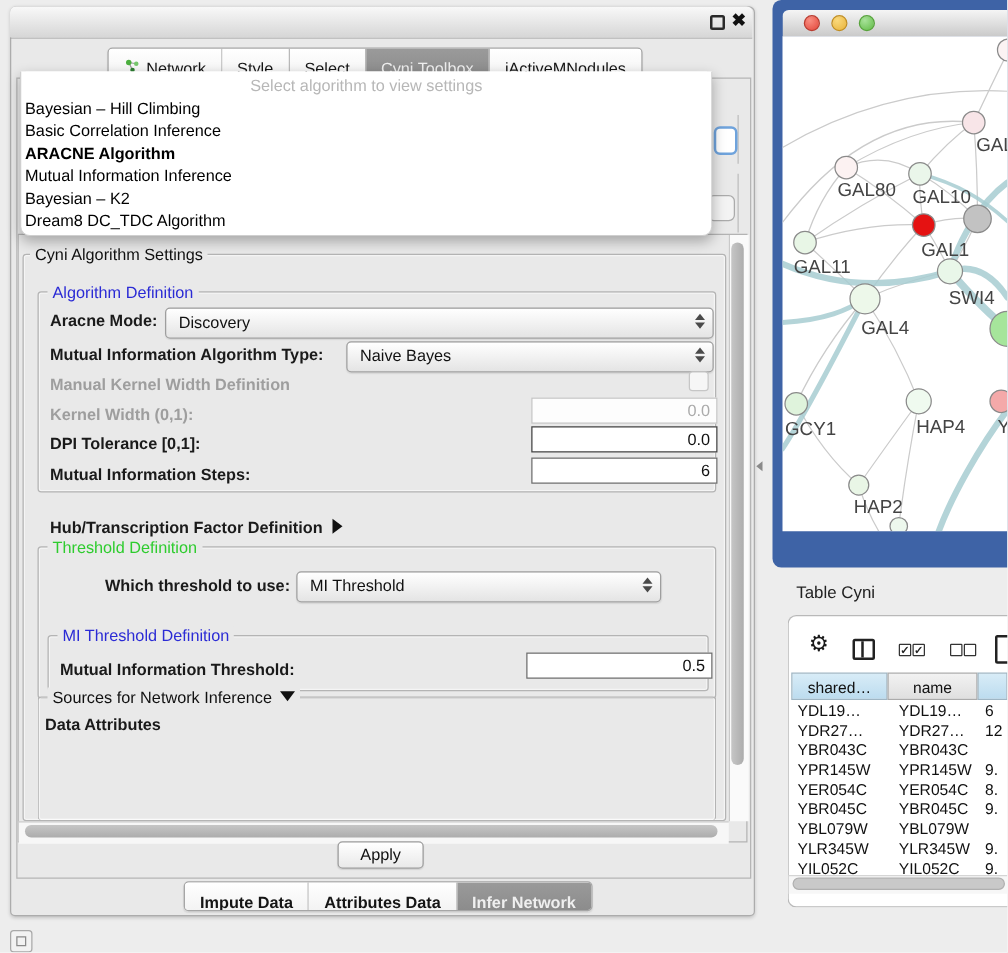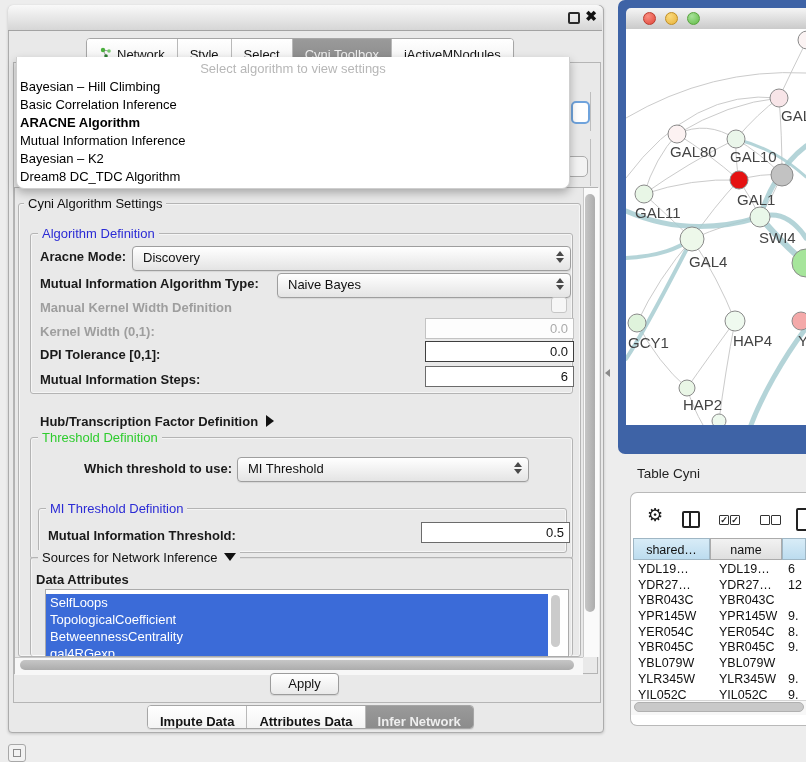--- a/index.html
+++ b/index.html
@@ -201,29 +201,20 @@
   </div>
 
   <div class="group" style="left:38px;top:508px;width:527px;height:43px;"></div>
   <span class="gtitle blue" style="left:46px;top:501px;">MI Threshold Definition</span>
   <span class="lbl" style="left:48px;top:528px;">Mutual Information Threshold:</span>
   <div class="tfield" style="left:421px;top:522px;">0.5</div>
 
   <div class="group" style="left:30px;top:557px;width:541px;height:98px;border-bottom:none;"></div>
   <span class="gtitle" style="left:38px;top:550px;"><span>Sources for Network Inference</span><span class="tri-down"></span></span>
   <span class="lbl" style="left:36px;top:572px;">Data Attributes</span>
-  <div class="attr-list">
-    <div id="attr-items" style="padding-top:4px;">
-        <div class="attr-item" style="background: rgb(59, 107, 216);">SelfLoops</div>
-        <div class="attr-item" style="background: rgb(59, 107, 216);">TopologicalCoefficient</div>
-        <div class="attr-item" style="background: rgb(59, 107, 216);">BetweennessCentrality</div>
-        <div class="attr-item" style="background: rgb(59, 107, 216);">gal4RGexp</div>
-      </div>
-    <div class="attr-scroll"></div>
-  </div>
 
   <div class="apply">Apply</div>
 
   <div id="bottom-tabs" class="segbar bold" style="left:147px;top:705px;">
       <span class="seg">
         <span>Impute Data</span>
       </span>
       <span class="seg">
         <span>Attributes Data</span>
       </span>

